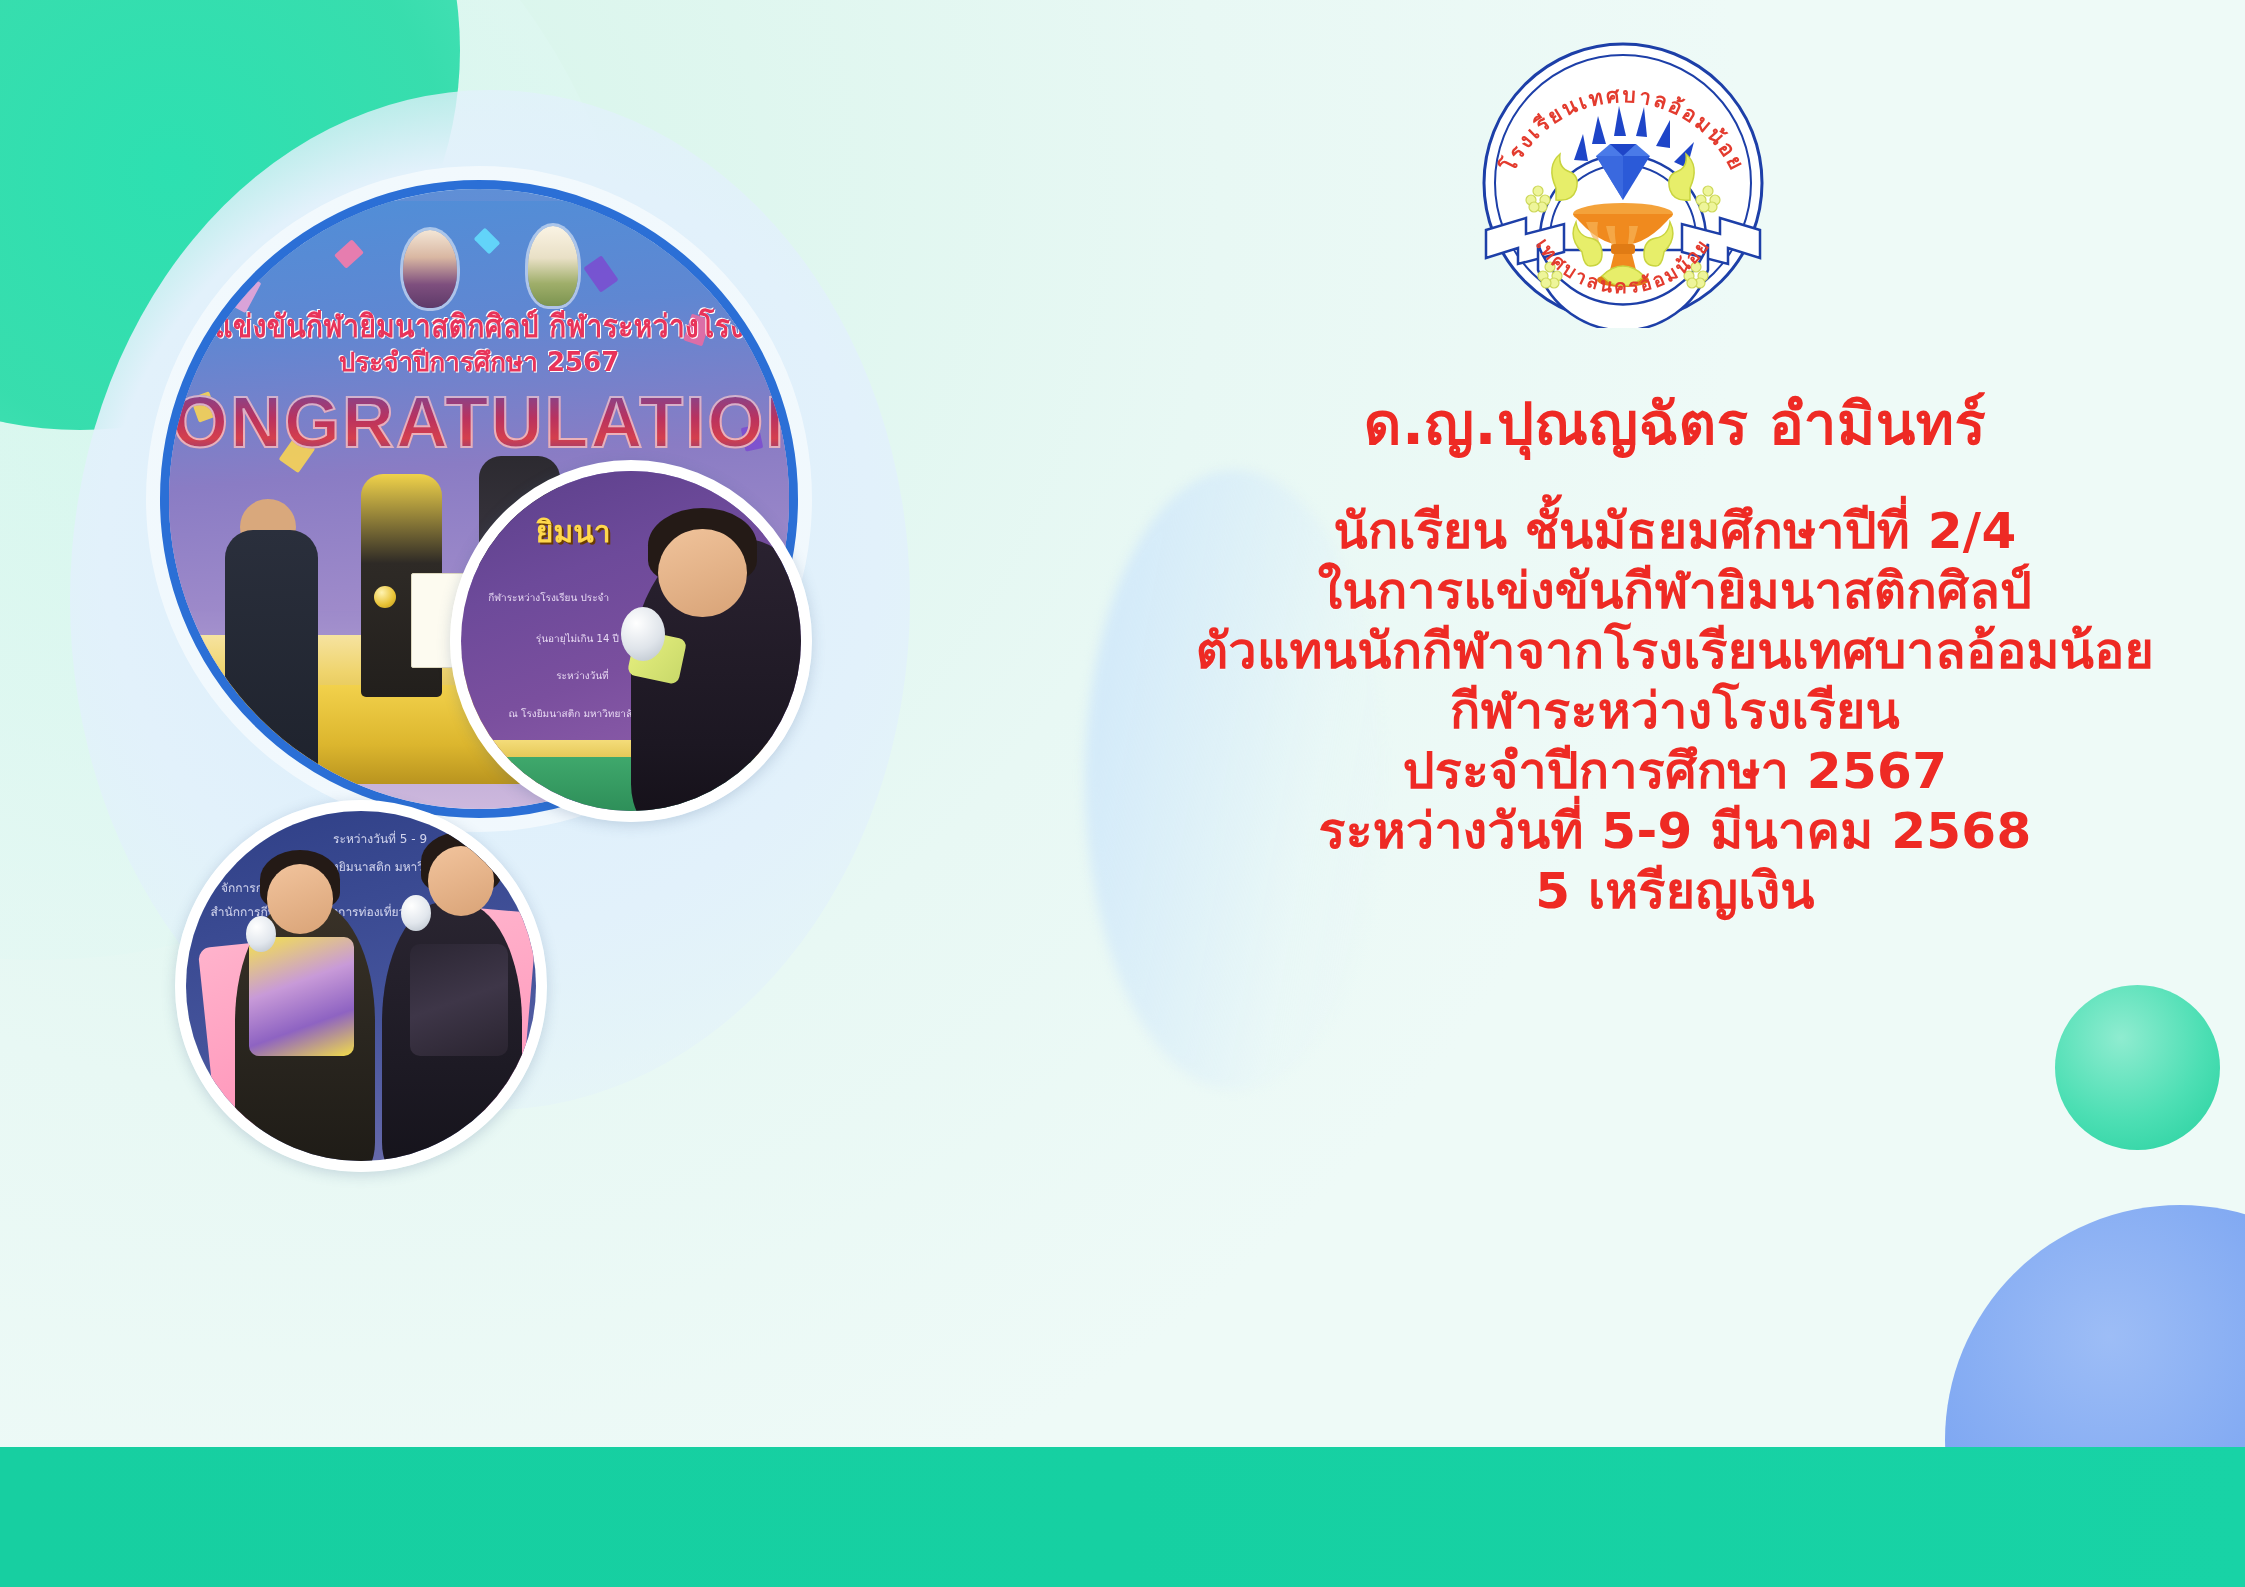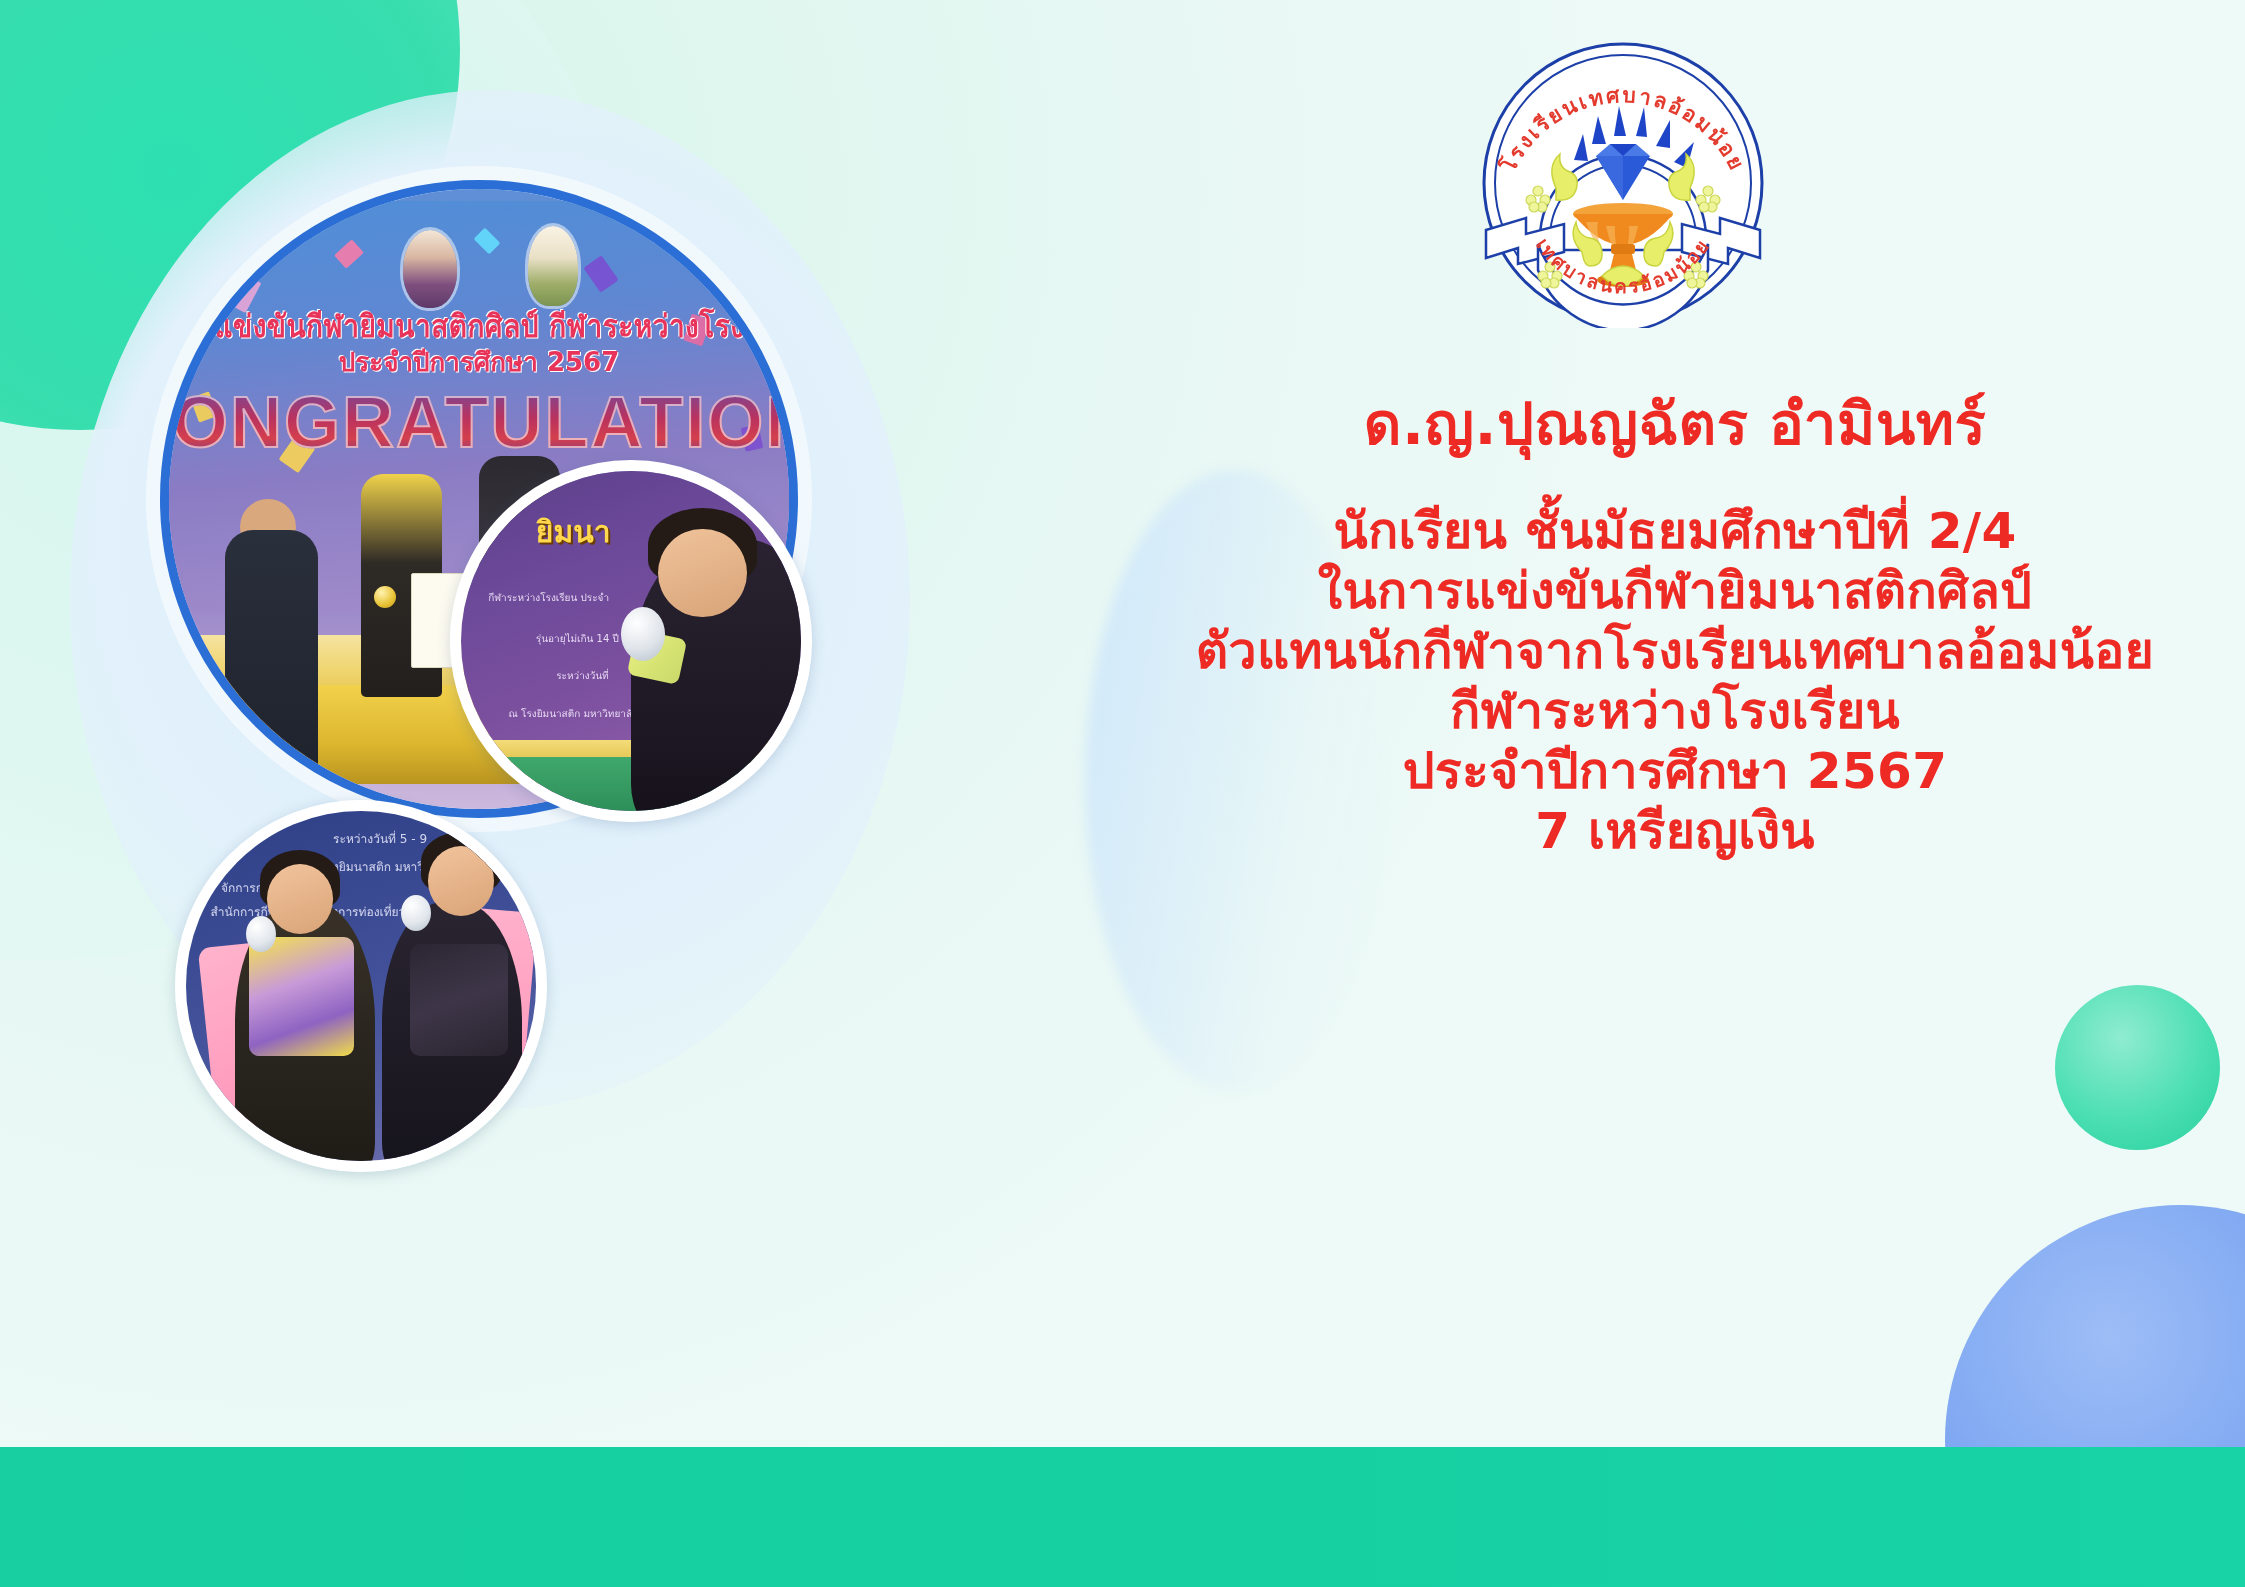--- a/index.html
+++ b/index.html
@@ -423,18 +423,19 @@
   </div>
 
   <div class="text-block thai">
     <div class="t-name">ด.ญ.ปุณญฉัตร อำมินทร์</div>
     <div class="t-gap"></div>
     <div class="t-body">นักเรียน ชั้นมัธยมศึกษาปีที่ 2/4</div>
     <div class="t-body">ในการแข่งขันกีฬายิมนาสติกศิลป์</div>
     <div class="t-body">ตัวแทนนักกีฬาจากโรงเรียนเทศบาลอ้อมน้อย</div>
     <div class="t-body">กีฬาระหว่างโรงเรียน</div>
     <div class="t-body">ประจำปีการศึกษา 2567</div>
-    <div class="t-body">7 เหรียญเงิน</div>
+    <div class="t-body">ระหว่างวันที่ 5-9 มีนาคม 2568</div>
+    <div class="t-body">5 เหรียญเงิน</div>
   </div>
 
   <div class="bottom-bar"></div>
 
 </div>
 
 </body></html>

